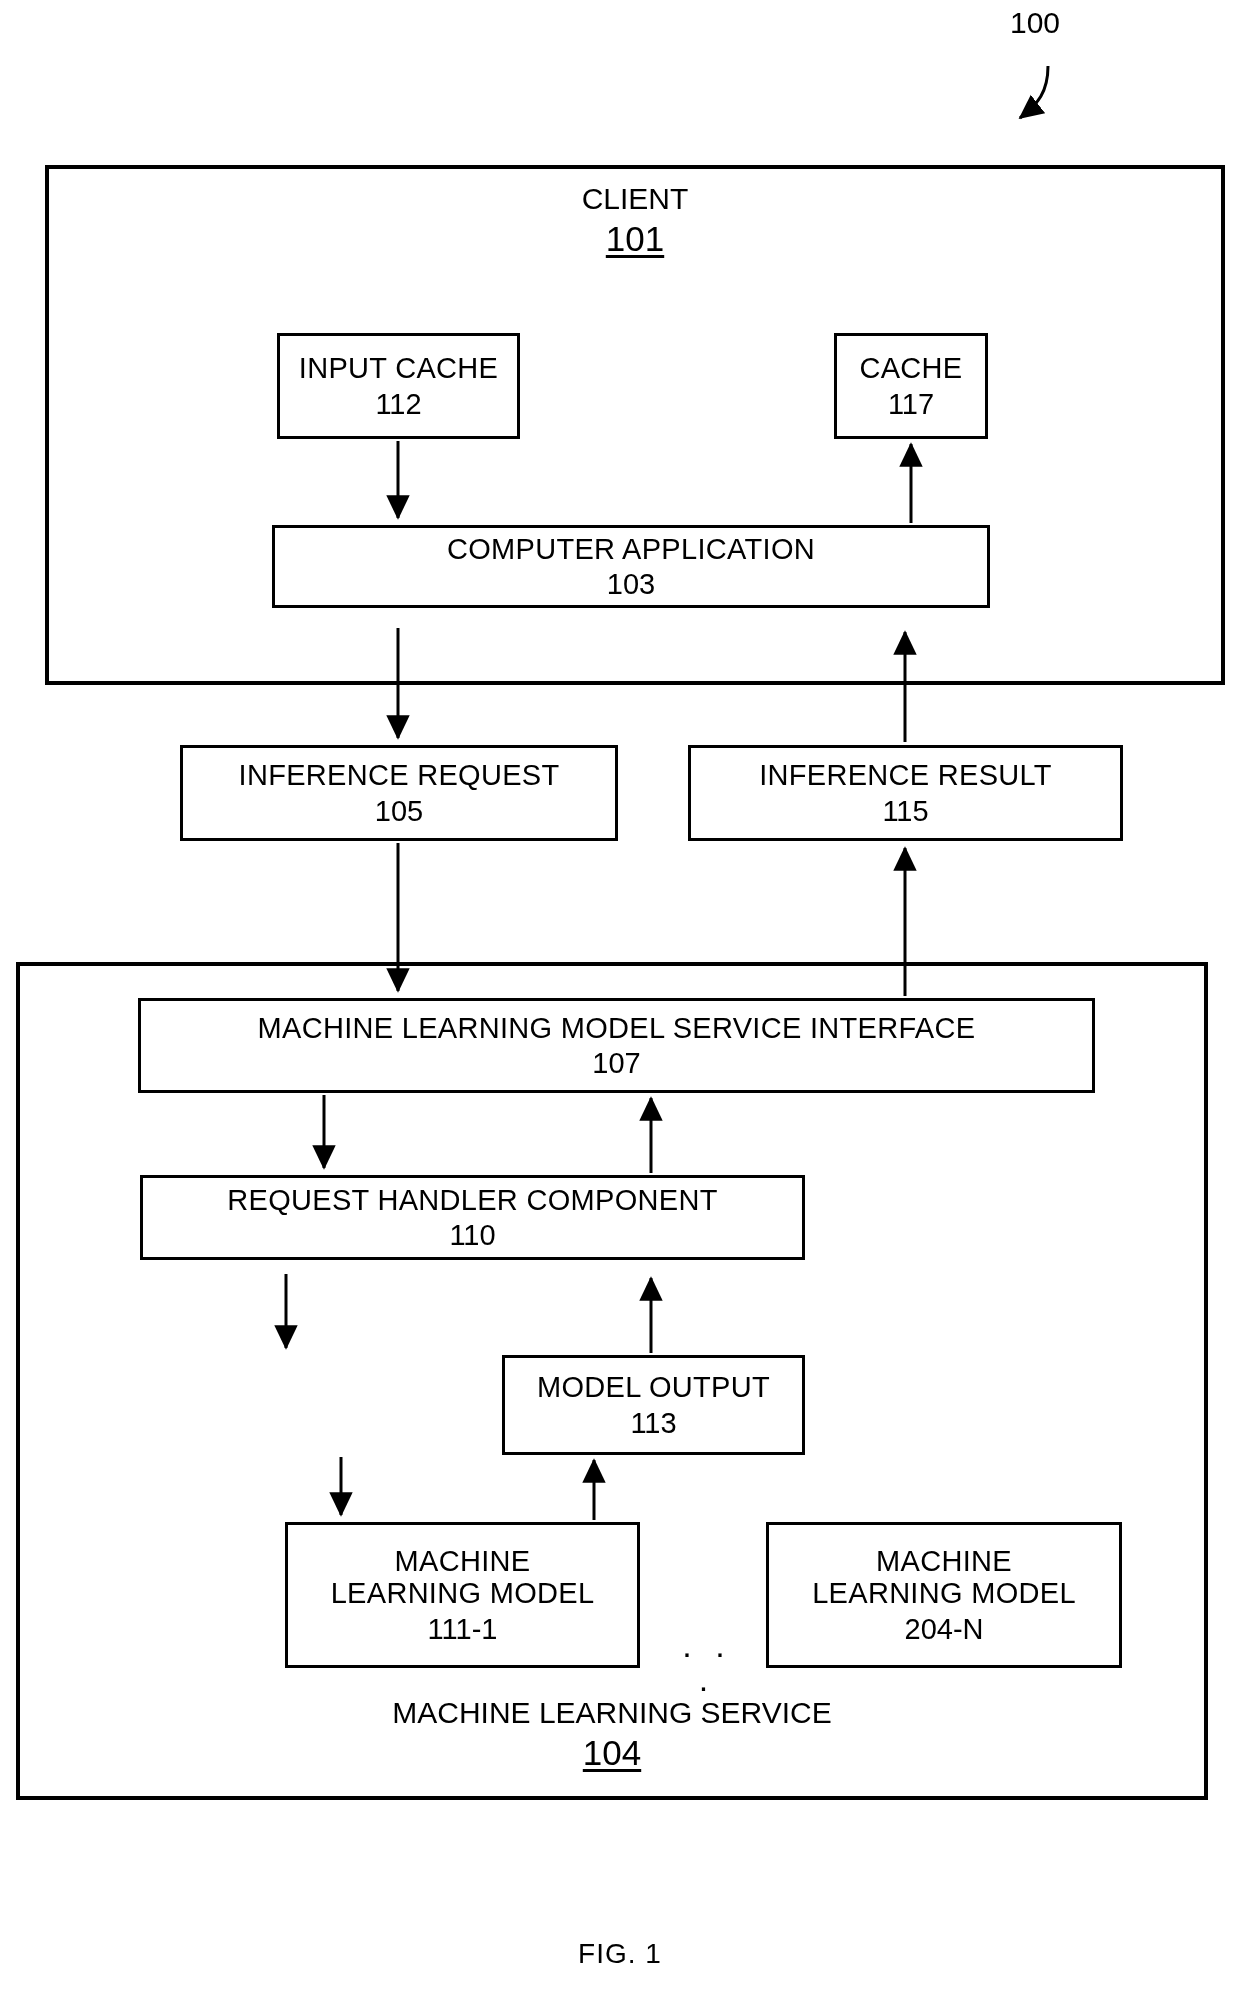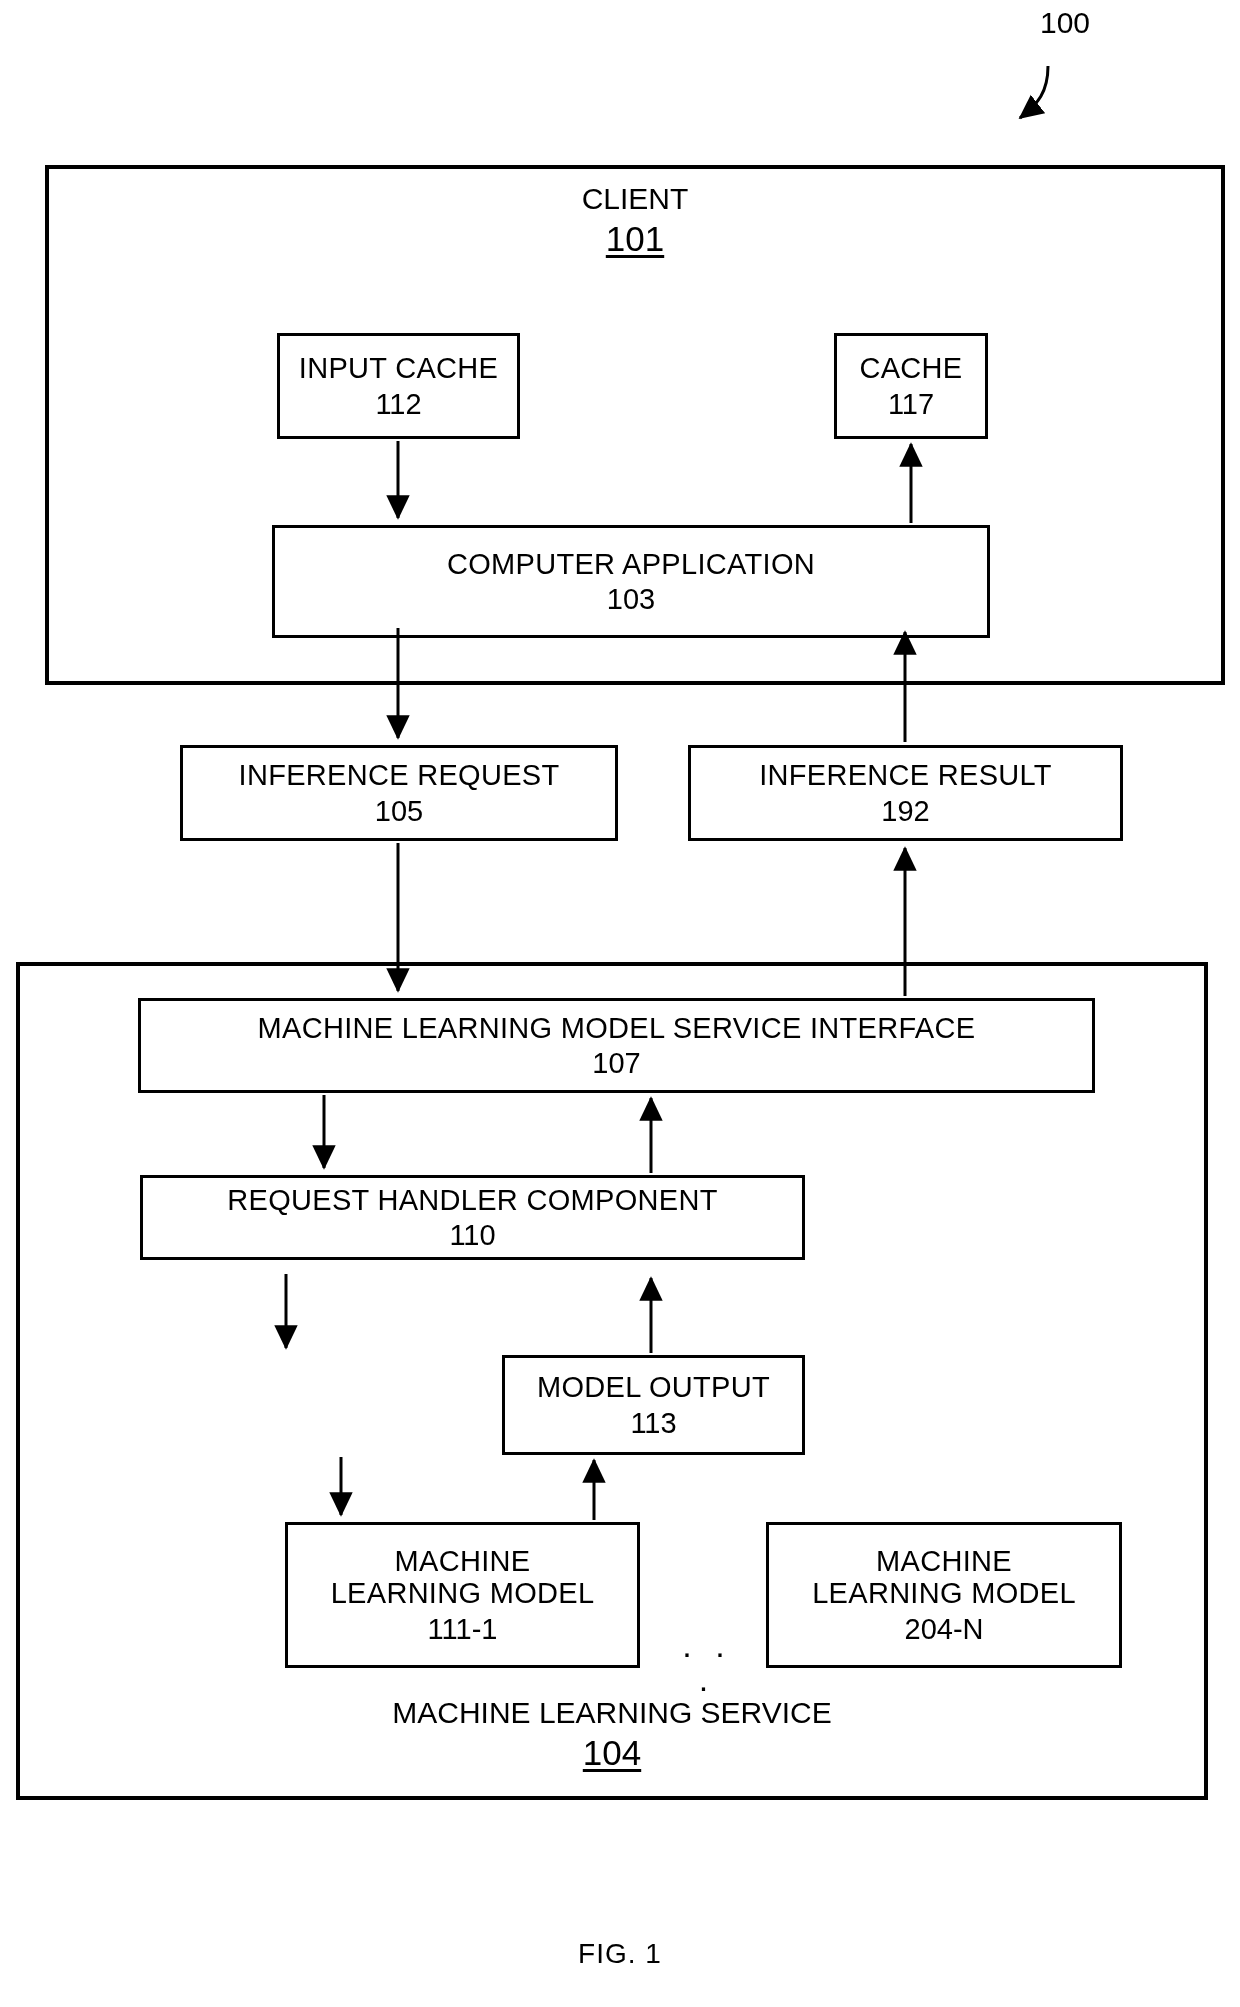--- a/index.html
+++ b/index.html
@@ -82,21 +82,21 @@
 
   
   #client-container { left: 45px;  top: 165px;  width: 1180px; height: 520px; }
   #mls-container    { left: 16px;  top: 962px;  width: 1192px; height: 838px; }
 
   #client-label { left: 45px;  top: 182px;  width: 1180px; }
   #mls-label    { left: 16px;  top: 1696px; width: 1192px; }
 
   #input-data-box   { left: 277px; top: 333px;  width: 243px; height: 106px; }
   #cache-box        { left: 834px; top: 333px;  width: 154px; height: 106px; }
-  #computer-app-box { left: 272px; top: 525px;  width: 718px; height: 113px; }
+  #computer-app-box { left: 272px; top: 525px;  width: 718px; height: 83px; }
 
   #inference-request-box { left: 180px; top: 745px; width: 438px; height: 96px; }
   #inference-result-box  { left: 688px; top: 745px; width: 435px; height: 96px; align-items: center; }
 
   #ml-service-interface-box { left: 138px; top: 998px;  width: 957px; height: 95px; }
   #request-handler-box      { left: 140px; top: 1175px; width: 665px; height: 85px; }
 
   #model-input-box  { left: 140px; top: 1355px; width: 292px; height: 100px; }
   #model-output-box { left: 502px; top: 1355px; width: 303px; height: 100px; }
 
@@ -121,21 +121,21 @@
     left: 0;
     top: 1938px;
     width: 1240px;
     text-align: center;
     font-size: 28px;
     letter-spacing: 1px;
   }
 
   #diagram-ref-100 {
     position: absolute;
-    left: 1040px;
+    left: 1010px;
     top: 6px;
     font-size: 30px;
   }
 </style>
 </head>
 <body>
 
 <div id="canvas">
 
   <svg class="svg-layer" viewBox="0 0 1240 2007" width="1240" height="2007" xmlns="http://www.w3.org/2000/svg">
@@ -196,21 +196,21 @@
     <div class="ref">103</div>
   </div>
 
   <div id="inference-request-box" class="box">
     <div class="title">INFERENCE REQUEST</div>
     <div class="ref">105</div>
   </div>
 
   <div id="inference-result-box" class="box">
     <div class="title">INFERENCE RESULT</div>
-    <div class="ref">192</div>
+    <div class="ref">115</div>
   </div>
 
   <div id="mls-container" class="box outer"></div>
 
   <div id="ml-service-interface-box" class="box">
     <div class="title">MACHINE LEARNING MODEL SERVICE INTERFACE</div>
     <div class="ref">107</div>
   </div>
 
   <div id="request-handler-box" class="box">

